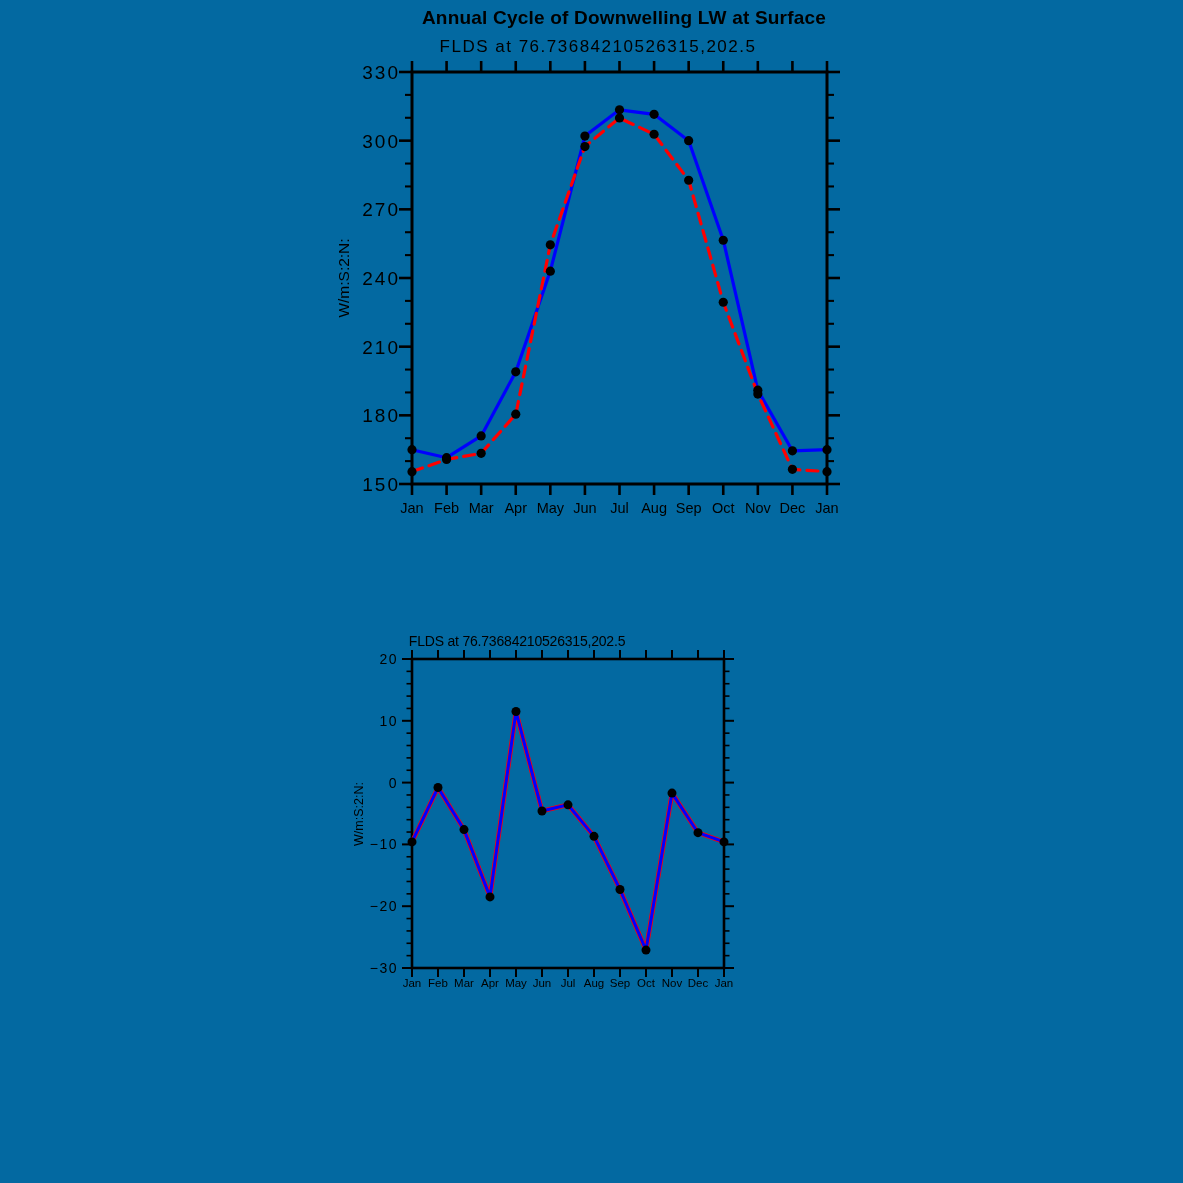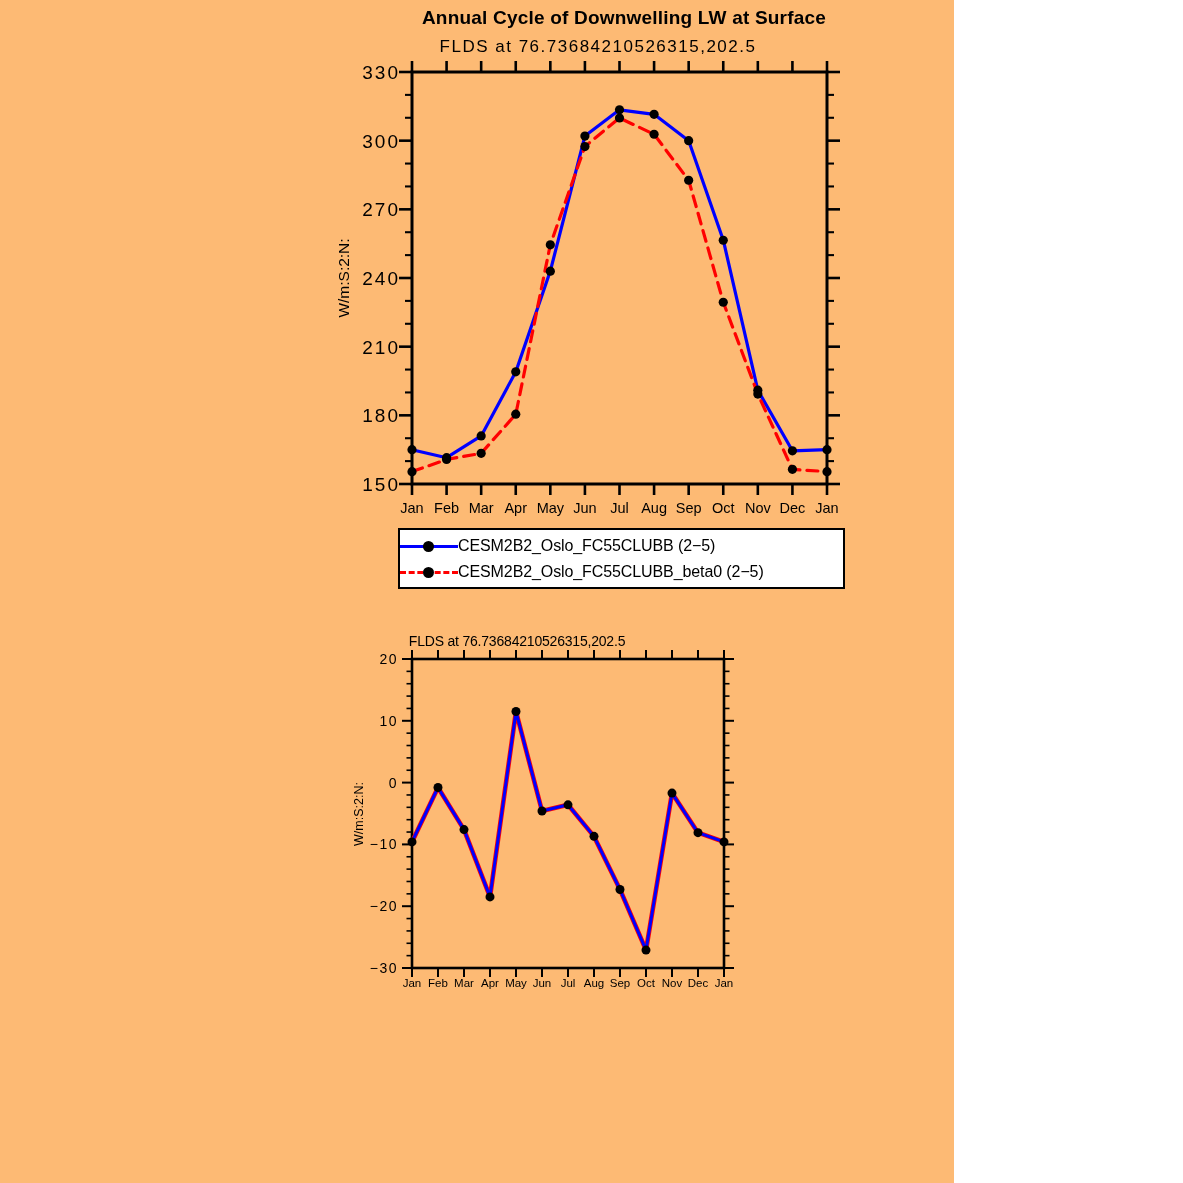--- a/index.html
+++ b/index.html
@@ -1,19 +1,19 @@
 <!DOCTYPE html>
 <html><head>
 <meta charset="utf-8">
 <style>
   html,body{margin:0;padding:0;background:#ffffff;}
   #canvas{
     position:relative;
-    width:954px;height:1183px;
-    background:#fdba74;
+    width:1183px;height:1183px;
+    background:#0369a1;
     font-family:"Liberation Sans","DejaVu Sans",sans-serif;
     color:#000;
     overflow:hidden;
   }
   .abs{position:absolute;}
   #main-title{
     top:7px;left:124px;width:1000px;
     text-align:center;font-size:19px;font-weight:bold;letter-spacing:0.2px;
     white-space:nowrap;
   }
@@ -286,33 +286,17 @@
       <circle cx="542" cy="811.028" r="4.5" fill="#000000"></circle>
       <circle cx="568" cy="804.848" r="4.5" fill="#000000"></circle>
       <circle cx="594" cy="836.366" r="4.5" fill="#000000"></circle>
       <circle cx="620" cy="889.514" r="4.5" fill="#000000"></circle>
       <circle cx="646" cy="950.078" r="4.5" fill="#000000"></circle>
       <circle cx="672" cy="793.106" r="4.5" fill="#000000"></circle>
       <circle cx="698" cy="832.658" r="4.5" fill="#000000"></circle>
       <circle cx="724" cy="841.928" r="4.5" fill="#000000"></circle>
     </svg>
 
-  <div id="legend-box" class="abs">
-    <div class="legend-row first">
-      <span class="legend-sample">
-        <span class="sample-line" style="border-top-color: rgb(0, 0, 255); border-top-style: solid;"></span>
-        <span class="sample-dot"></span>
-      </span>
-      <span class="legend-label">CESM2B2_Oslo_FC55CLUBB (2−5)</span>
-    </div>
-    <div class="legend-row">
-      <span class="legend-sample">
-        <span class="sample-line" style="border-top-color: rgb(255, 0, 0); border-top-style: dashed;"></span>
-        <span class="sample-dot"></span>
-      </span>
-      <span class="legend-label">CESM2B2_Oslo_FC55CLUBB_beta0 (2−5)</span>
-    </div>
-  </div>
 
 
   <div id="diff-subtitle" class="abs">FLDS at 76.73684210526315,202.5</div>
 
 </div>
 
 </body></html>

